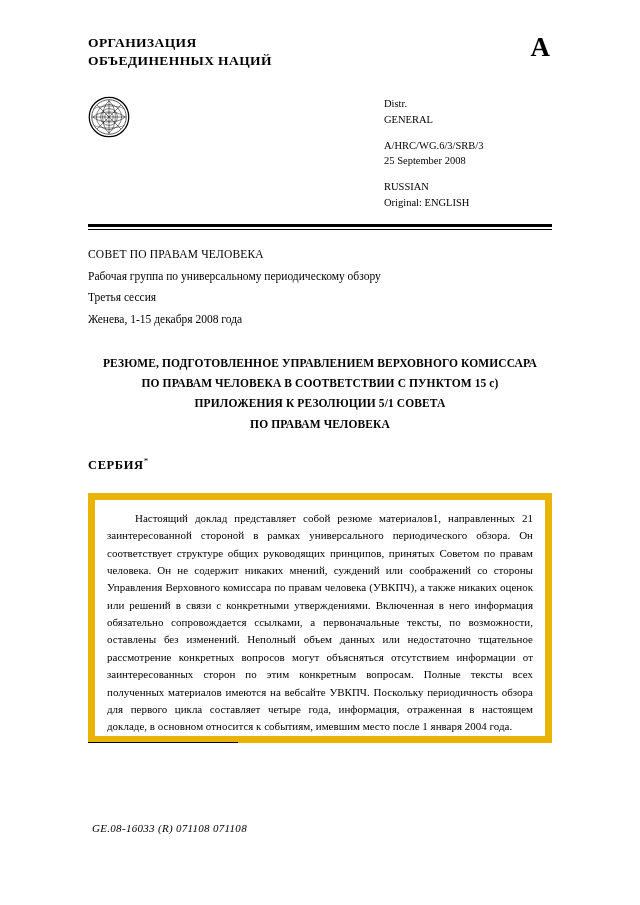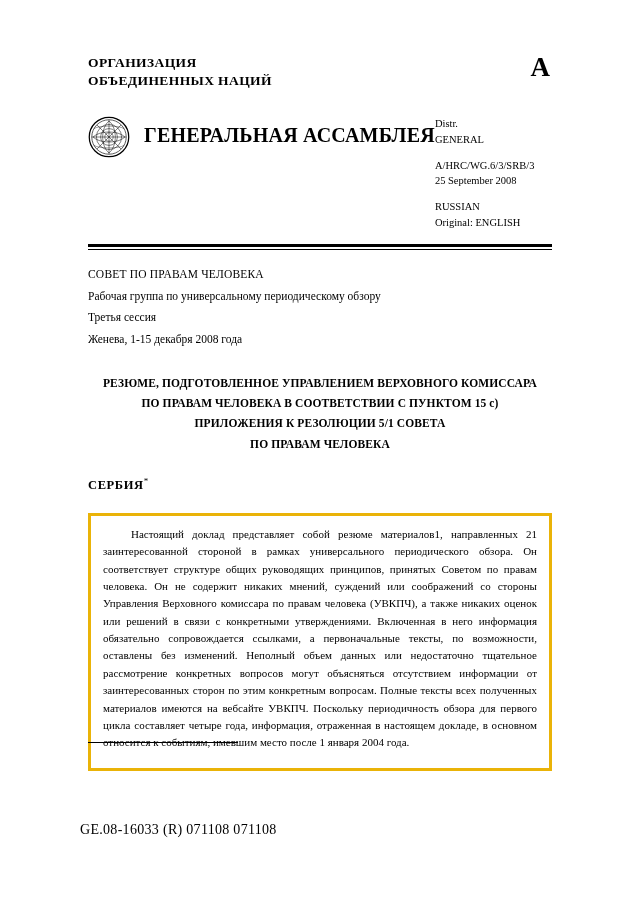--- a/index.html
+++ b/index.html
@@ -18,21 +18,21 @@
   .page {
     position: relative;
     width: 640px;
     height: 905px;
     box-sizing: border-box;
     padding: 0 88px;
   }
 
   
   .masthead {
-    padding-top: 54px;
+    padding-top: 34px;
     display: flex;
     align-items: flex-start;
     justify-content: space-between;
   }
   .org-name {
     font-family: "Liberation Serif", serif;
     font-size: 13.5px;
     line-height: 1.35;
     letter-spacing: 0.4px;
     font-weight: bold;
@@ -111,22 +111,22 @@
     text-align: left;
     font-size: 12.5px;
     font-weight: bold;
     letter-spacing: 0.6px;
   }
   .country sup { font-weight: normal; font-size: 9px; }
 
   
   .abstract {
     margin-top: 20px;
-    border: 3px solid #eab308;
-    padding: 10px 12px 16px 12px;
+    border: 7px solid #eab308;
+    padding: 10px 12px 0 12px;
     font-size: 11px;
     line-height: 1.58;
     text-align: justify;
   }
   .abstract p { margin: 0; text-indent: 28px; }
 
   
   .footnote-rule {
     position: absolute;
     left: 88px;
@@ -151,24 +151,25 @@
   }
   .footnote .fn-text {
     display: inline-block;
     width: 420px;
     vertical-align: top;
   }
 
   
   .footer {
     position: absolute;
-    left: 80px;
+    left: 92px;
     top: 822px;
-    font-size: 14px;
+    font-size: 11px;
     letter-spacing: 0.3px;
+    font-style: italic;
   }
 </style>
 </head>
 <body>
 
 <div class="page">
 
   <div class="masthead">
     <div class="org-name">
       <div>ОРГАНИЗАЦИЯ</div>
@@ -189,21 +190,20 @@
         <line x1="50" y1="9" x2="50" y2="91" stroke="#000" stroke-width="1.2"></line>
         <line x1="21" y1="21" x2="79" y2="79" stroke="#000" stroke-width="1.2"></line>
         <line x1="79" y1="21" x2="21" y2="79" stroke="#000" stroke-width="1.2"></line>
         <path d="M50 12 C30 28 30 72 50 88 C70 72 70 28 50 12 Z" fill="none" stroke="#000" stroke-width="1.2"></path>
         <path d="M12 50 C28 34 72 34 88 50" fill="none" stroke="#000" stroke-width="1.2"></path>
         <path d="M12 50 C28 66 72 66 88 50" fill="none" stroke="#000" stroke-width="1.2"></path>
         <path d="M14 30 C26 22 74 22 86 30" fill="none" stroke="#000" stroke-width="0.9"></path>
         <path d="M14 70 C26 78 74 78 86 70" fill="none" stroke="#000" stroke-width="0.9"></path>
       </svg>
     </span>
-    <div class="ga-title">ГЕНЕРАЛЬНАЯ АССАМБЛЕЯ</div>
     <div class="distr-block">
       <div>Distr.</div>
       <div>GENERAL</div>
       <div class="gap"></div>
       <div>A/HRC/WG.6/3/SRB/3</div>
       <div>25 September 2008</div>
       <div class="gap"></div>
       <div>RUSSIAN</div>
       <div>Original:  ENGLISH</div>
     </div>

